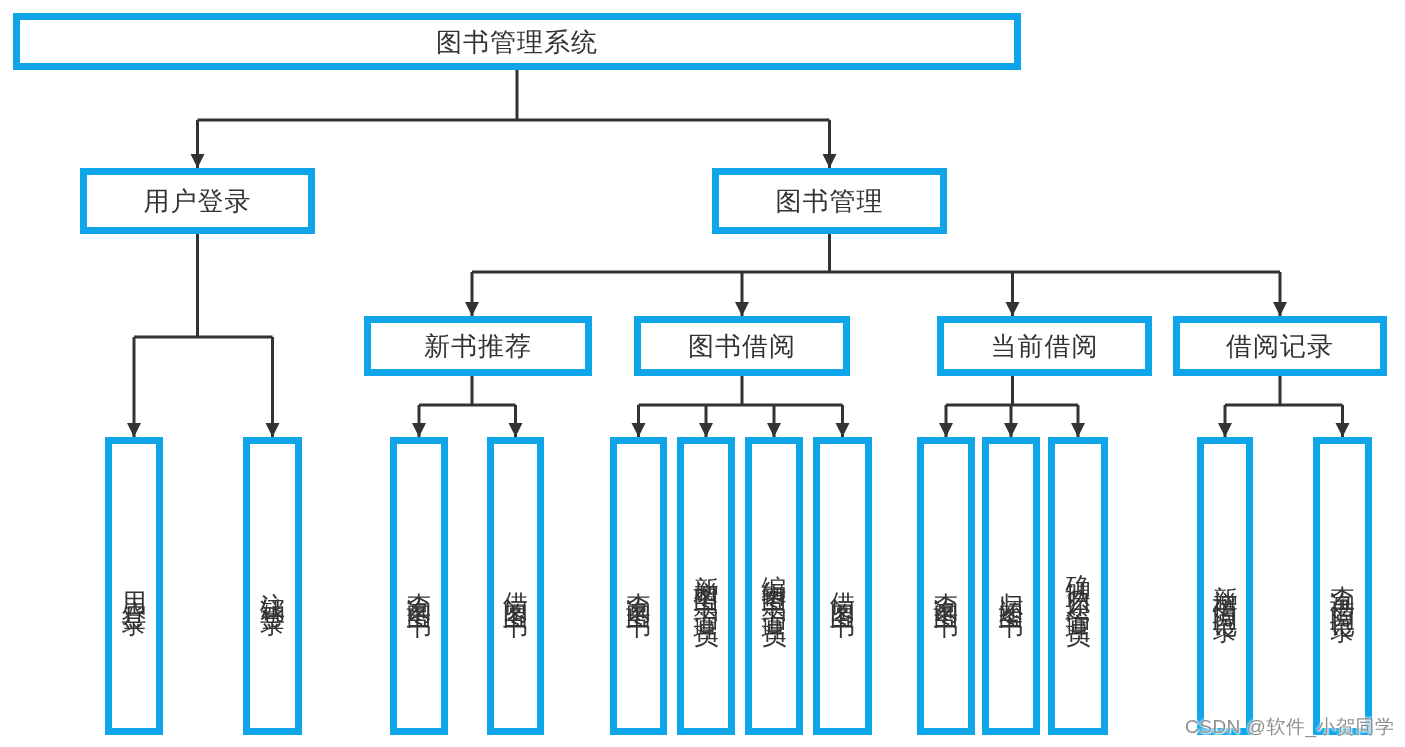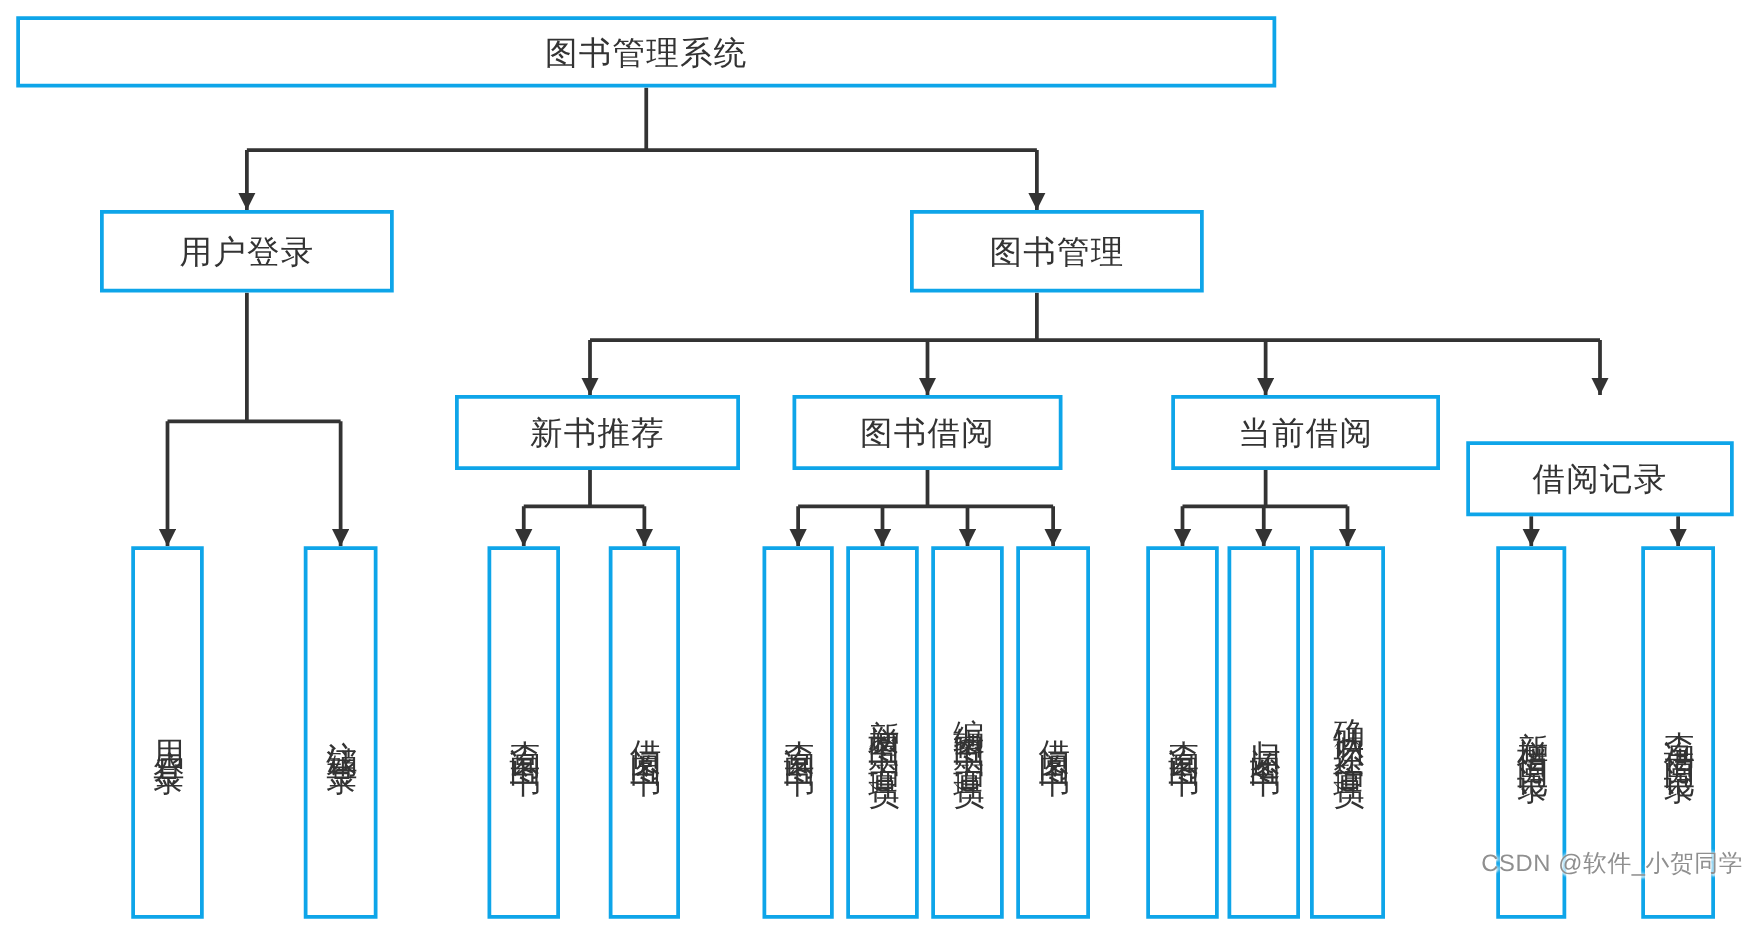--- a/index.html
+++ b/index.html
@@ -19,63 +19,63 @@
     position: absolute;
     left: 0; top: 0;
     width: 1405px;
     height: 747px;
     pointer-events: none;
   }
   .node {
     position: absolute;
     box-sizing: border-box;
     background: #ffffff;
-    border: 3px solid #0ea5e9;
+    border: 7px solid #0ea5e9;
     color: #333333;
     display: flex;
     align-items: center;
     justify-content: center;
     font-size: 26px;
     line-height: 1;
     white-space: nowrap;
   }
   .hnode { letter-spacing: 1px; }
   .vnode {
     writing-mode: vertical-rl;
     text-orientation: mixed;
     letter-spacing: 7px;
     font-size: 25px;
   }
   
   .n-root  { left: 13px;   top: 13px;  width: 1008px; height: 57px; }
   .n-login { left: 80px;   top: 168px; width: 235px;  height: 66px; }
-  .n-mgmt  { left: 712px;  top: 168px; width: 235px;  height: 66px; margin-left: 16px; }
+  .n-mgmt  { left: 712px;  top: 168px; width: 235px;  height: 66px; }
   .n-rec   { left: 364px;  top: 316px; width: 228px;  height: 60px; }
   .n-bor   { left: 634px;  top: 316px; width: 216px;  height: 60px; }
   .n-cur   { left: 905px;  top: 316px; width: 215px;  height: 60px; margin-left: 32px; }
-  .n-hist  { left: 1173px; top: 316px; width: 214px;  height: 60px; margin-top: 37px; }
+  .n-hist  { left: 1173px; top: 316px; width: 214px;  height: 60px; }
   
   .leaf { top: 437px; height: 298px; }
   .n-a1 { left: 105px;  width: 58px; }
   .n-a2 { left: 243px;  width: 59px; }
   .n-b1 { left: 390px;  width: 58px; }
   .n-b2 { left: 487px;  width: 57px; }
   .n-c1 { left: 610px;  width: 57px; }
   .n-c2 { left: 677px;  width: 58px; }
   .n-c3 { left: 745px;  width: 58px; }
   .n-c4 { left: 813px;  width: 59px; }
   .n-d1 { left: 917px;  width: 58px; }
   .n-d2 { left: 982px;  width: 58px; }
   .n-d3 { left: 1048px; width: 60px; }
   .n-e1 { left: 1197px; width: 56px; }
   .n-e2 { left: 1313px; width: 59px; }
   #watermark {
     position: absolute;
     left: 1185px;
-    top: 678px;
+    top: 714px;
     width: 215px;
     font-size: 19px;
     letter-spacing: 0.5px;
     color: #8f8f8f;
     text-shadow: 0 0 3px #ffffff, 0 0 3px #ffffff, 1px 1px 2px #ffffff;
     white-space: nowrap;
     z-index: 5;
   }
 </style>
 </head>

